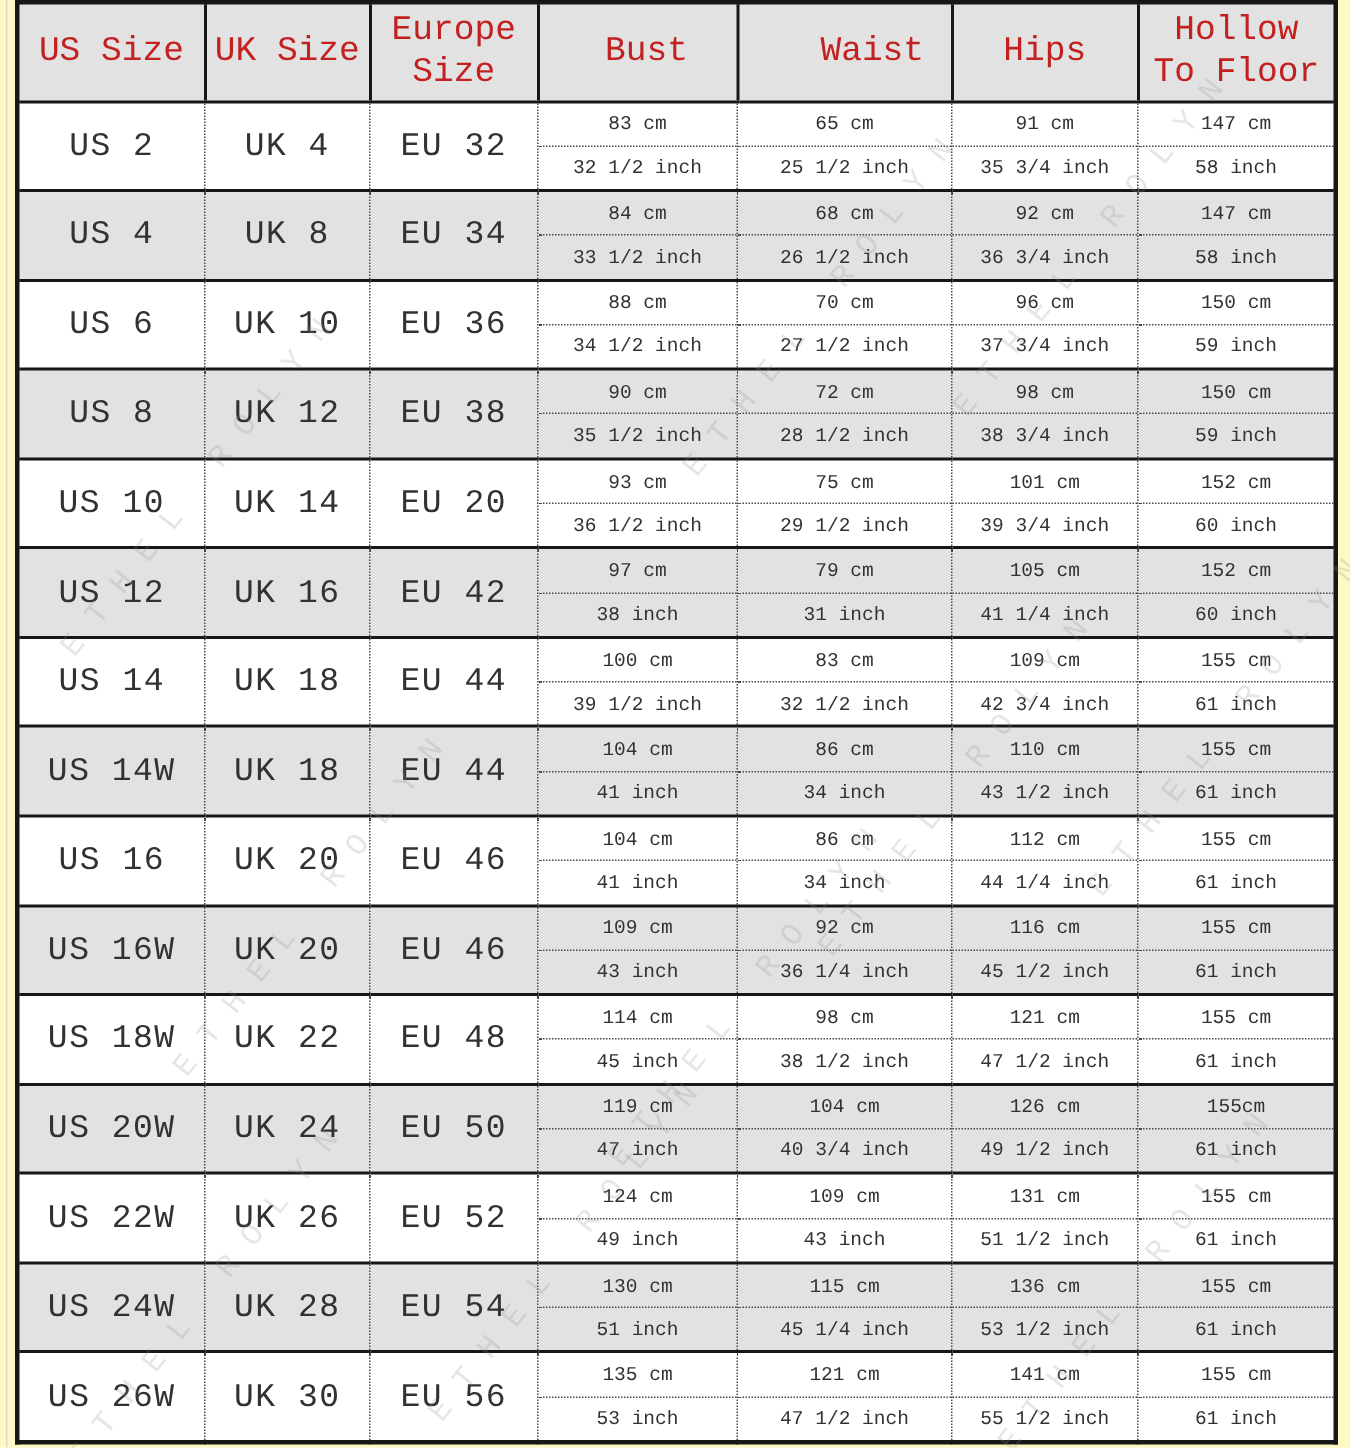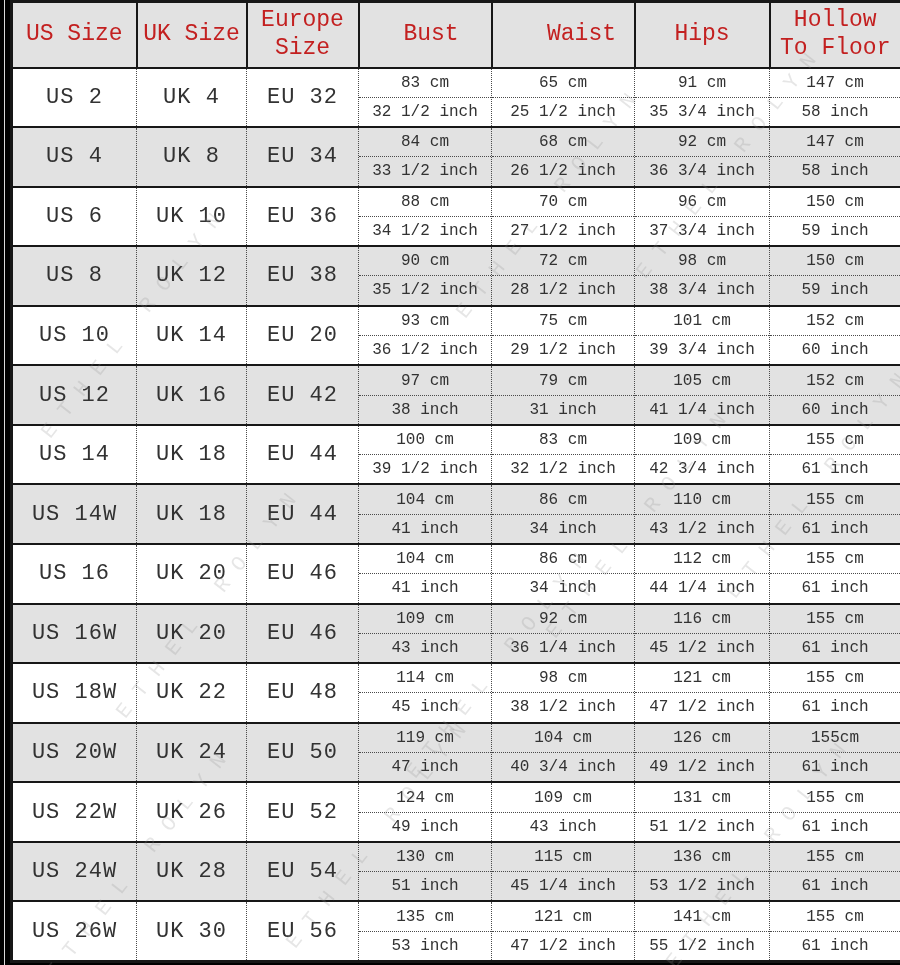--- a/index.html
+++ b/index.html
@@ -2,21 +2,21 @@
 <html><head>
 <meta charset="utf-8">
 <style>
   * { box-sizing: border-box; }
   html, body { margin: 0; padding: 0; }
   body {
     width: 900px; height: 965px;
     background: #ffffff;
     font-family: "Liberation Mono", "DejaVu Sans Mono", monospace;
   }
-  .page { position: relative; width: 900px; height: 965px; overflow: hidden; background: #000000; }
+  .page { position: relative; width: 900px; height: 965px; overflow: hidden; background: #fef9c3; }
   .edge-line { position: absolute; left: 4px; top: 0; width: 1px; height: 965px; background: #d9d9d9; }
 
   table.size-chart {
     position: absolute; left: 10px; top: 0;
     width: 878px; height: 963px;
     border-collapse: collapse; table-layout: fixed;
     border: 3px solid #171717;
   }
   thead tr { height: 66px; }
   tbody tr { height: 59px; }
@@ -39,21 +39,21 @@
     text-align: center; vertical-align: middle;
     color: #323232;
     border-left: 1px dotted #4a4a4a;
     border-top: 2px solid #171717;
   }
   tbody td:first-child { border-left: none; text-align: center; }
   tbody tr:nth-child(even) { background: #e2e2e2; }
   tbody tr:nth-child(odd) { background: #ffffff; }
 
   td.size-cell { font-size: 22px; letter-spacing: 1px; }
-  td.meas-cell { font-size: 16px; }
+  td.meas-cell { font-size: 13px; }
   .meas-inner { width: 100%; height: 57px; display: flex; flex-direction: column; }
   .meas-inner .cm-value {
     flex: 1; display: flex; align-items: center; justify-content: center;
     border-bottom: 1px dotted #4a4a4a;
   }
   .meas-inner .inch-value {
     flex: 1; display: flex; align-items: center; justify-content: center;
   }
 
   .watermark-layer { position: absolute; inset: 0; z-index: 10; pointer-events: none; }
@@ -85,21 +85,21 @@
           <th style="width: 112px;">
             <span class="hline">Europe</span>
             <span class="hline">Size</span>
           </th>
           <th style="width: 133px; padding-left: 12px;">
             <span class="hline">Bust</span>
           </th>
           <th style="width: 143px; padding-left: 37px;">
             <span class="hline">Waist</span>
           </th>
-          <th style="width: 135px;">
+          <th style="width: 124px;">
             <span class="hline">Hips</span>
           </th>
           <th style="width: 132px; margin-left: 31px;">
             <span class="hline">Hollow</span>
             <span class="hline">To Floor</span>
           </th>
         </tr>
     </thead>
     <tbody id="table-body">
         <tr>

